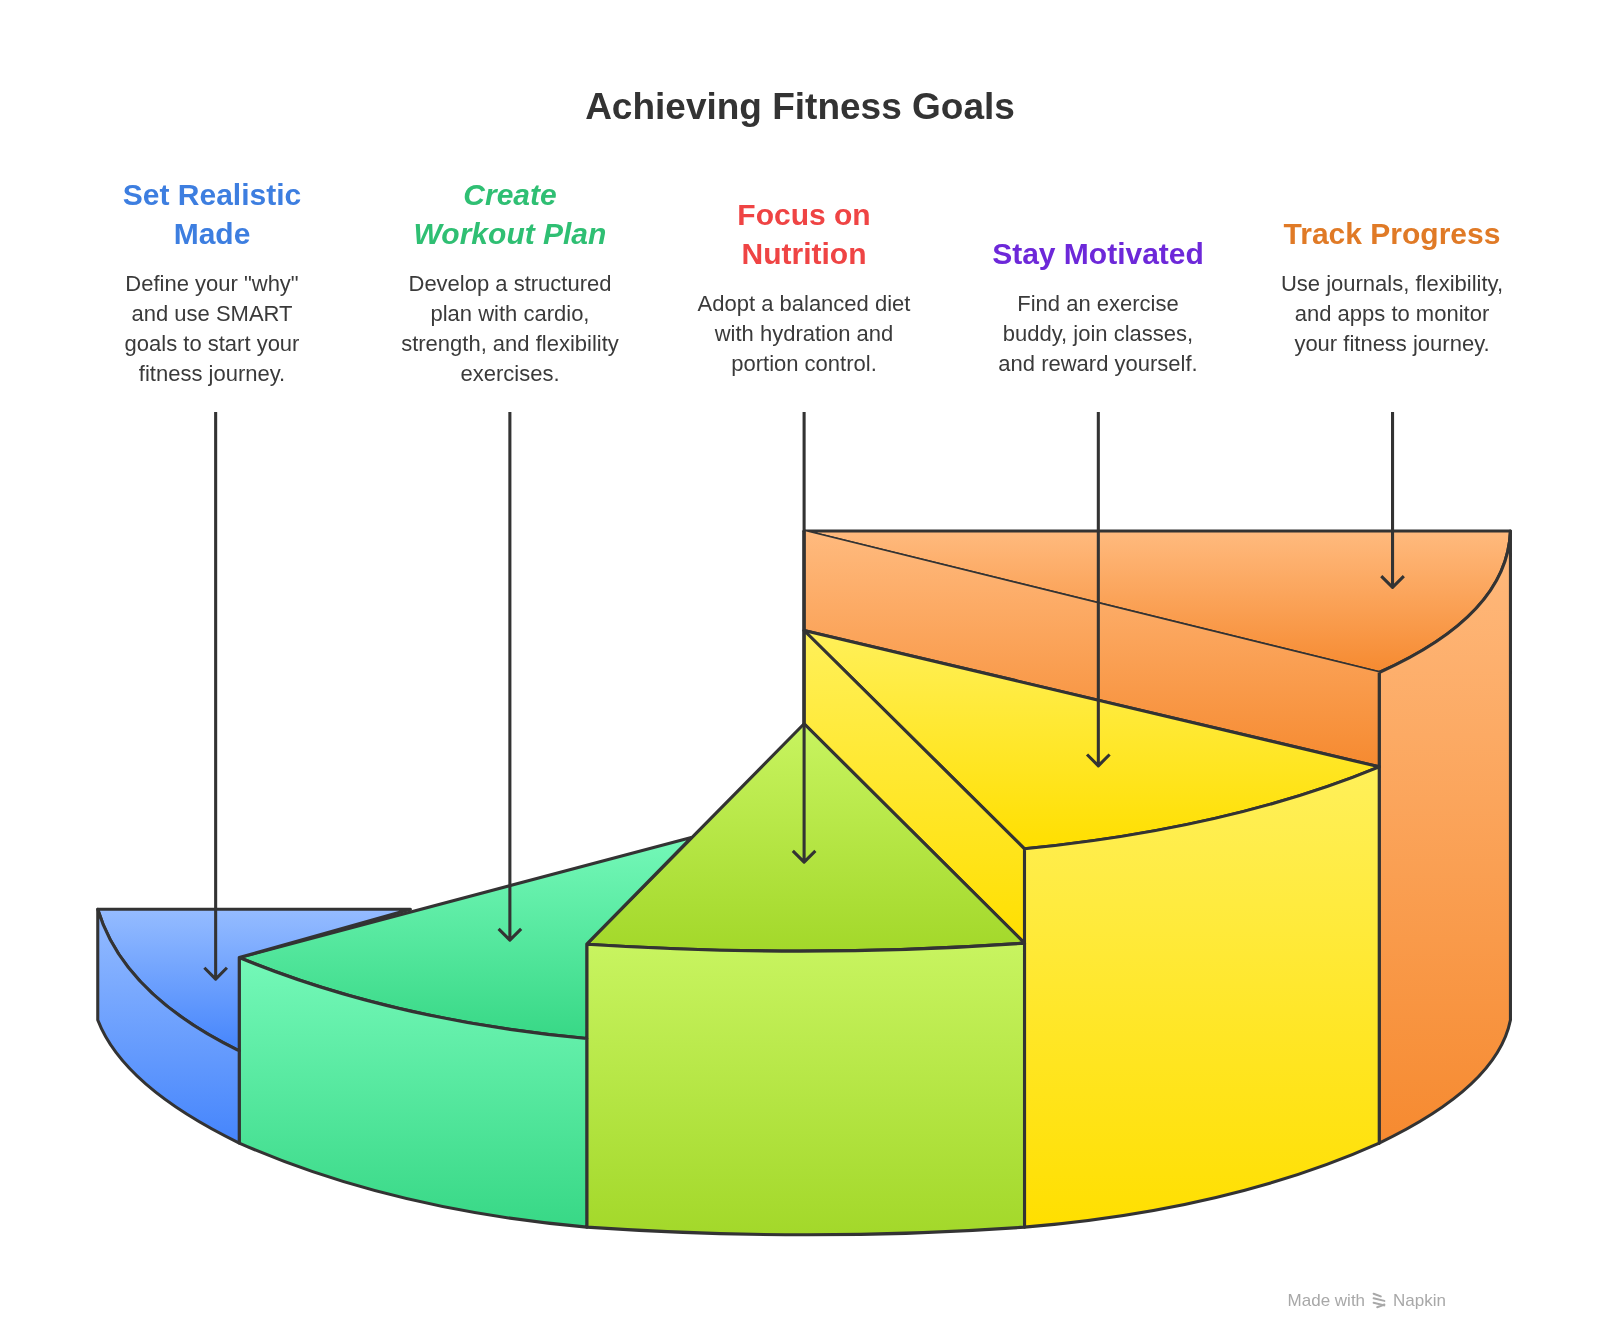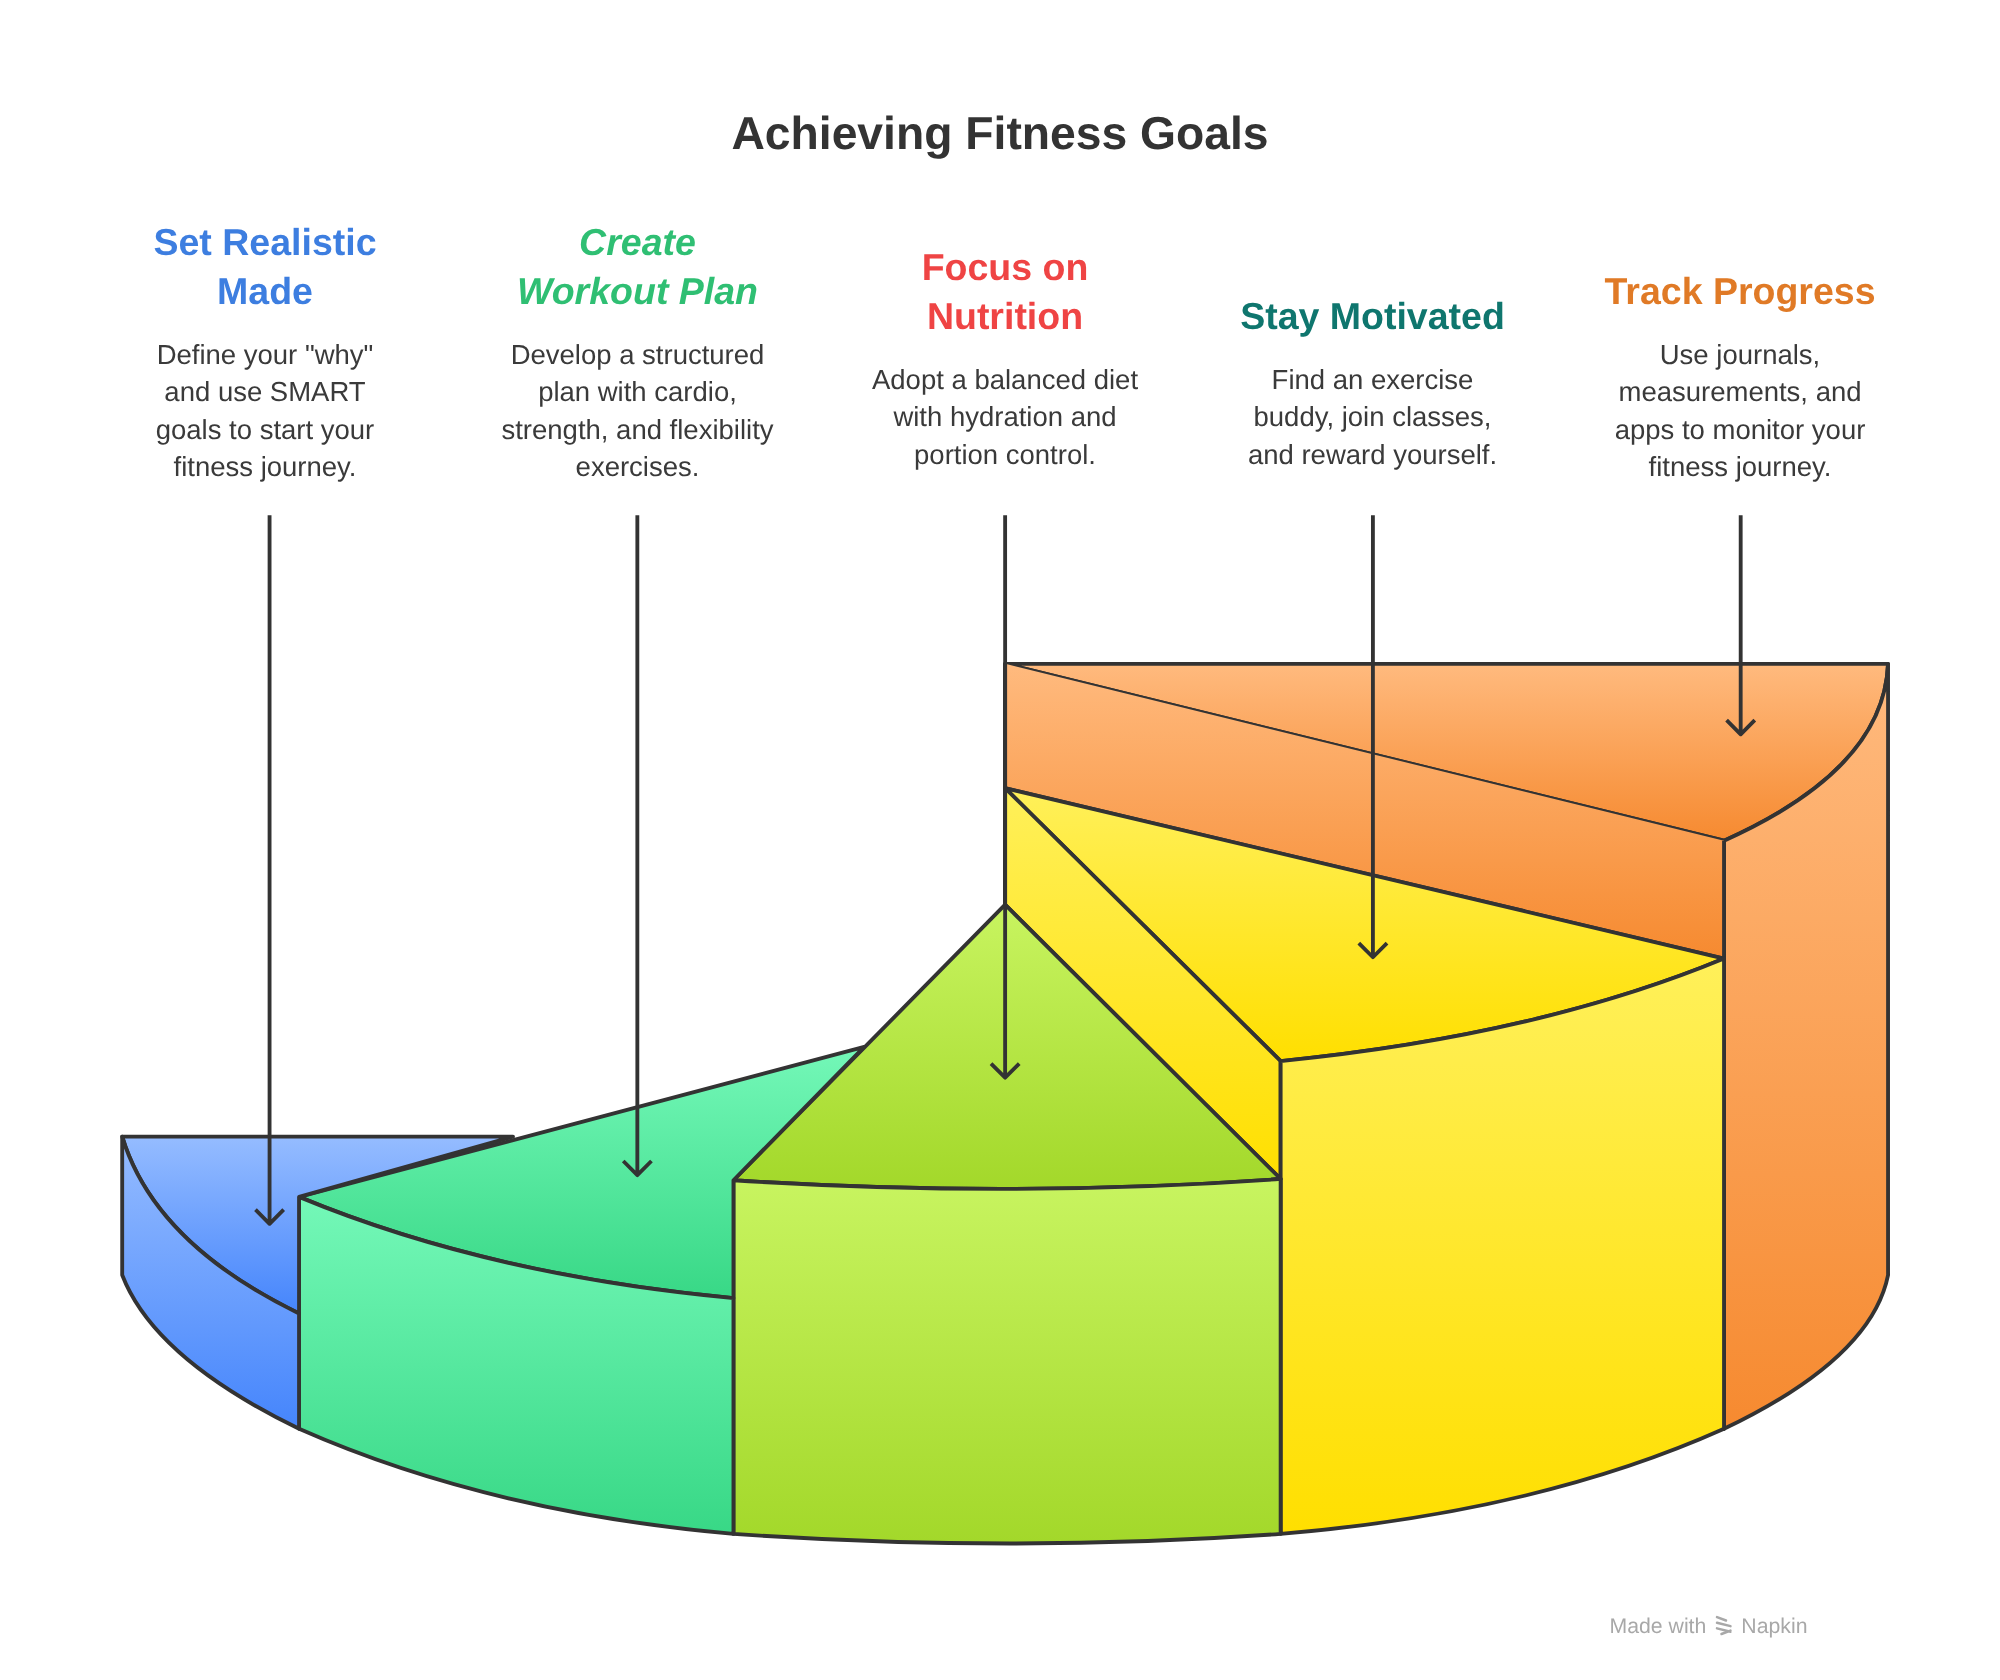--- a/index.html
+++ b/index.html
@@ -99,31 +99,31 @@
 
   <div class="step" style="left:674px; top:195px;">
     <div class="step-title" style="color:#ef4444;">
       <div>Focus on</div>
       <div>Nutrition</div>
     </div>
     <div class="step-desc" style="padding:0 20px;">Adopt a balanced diet with hydration and portion control.</div>
   </div>
 
   <div class="step" style="left:968px; top:234px;">
-    <div class="step-title" style="color:#0f766e;">
+    <div class="step-title" style="color:#6d28d9;">
       <div>Stay Motivated</div>
     </div>
     <div class="step-desc" style="padding:0 20px;">Find an exercise buddy, join classes, and reward yourself.</div>
   </div>
 
   <div class="step" style="left:1262px; top:214px;">
     <div class="step-title" style="color:#e07a26;">
       <div>Track Progress</div>
     </div>
-    <div class="step-desc" style="padding:0 10px;">Use journals, measurements, and apps to monitor your fitness journey.</div>
+    <div class="step-desc" style="padding:0 10px;">Use journals, flexibility, and apps to monitor your fitness journey.</div>
   </div>
 
   <div class="watermark">
     <span>Made with</span>
     <svg viewBox="0 0 20 20">
       <path d="M4 3 L12 6 M4 8 L16 11 M4 13 L16 16 M8 18 L16 15" stroke="#a8a8a8" stroke-width="2.2" fill="none" stroke-linecap="round"></path>
     </svg>
     <span>Napkin</span>
   </div>
 </div>

